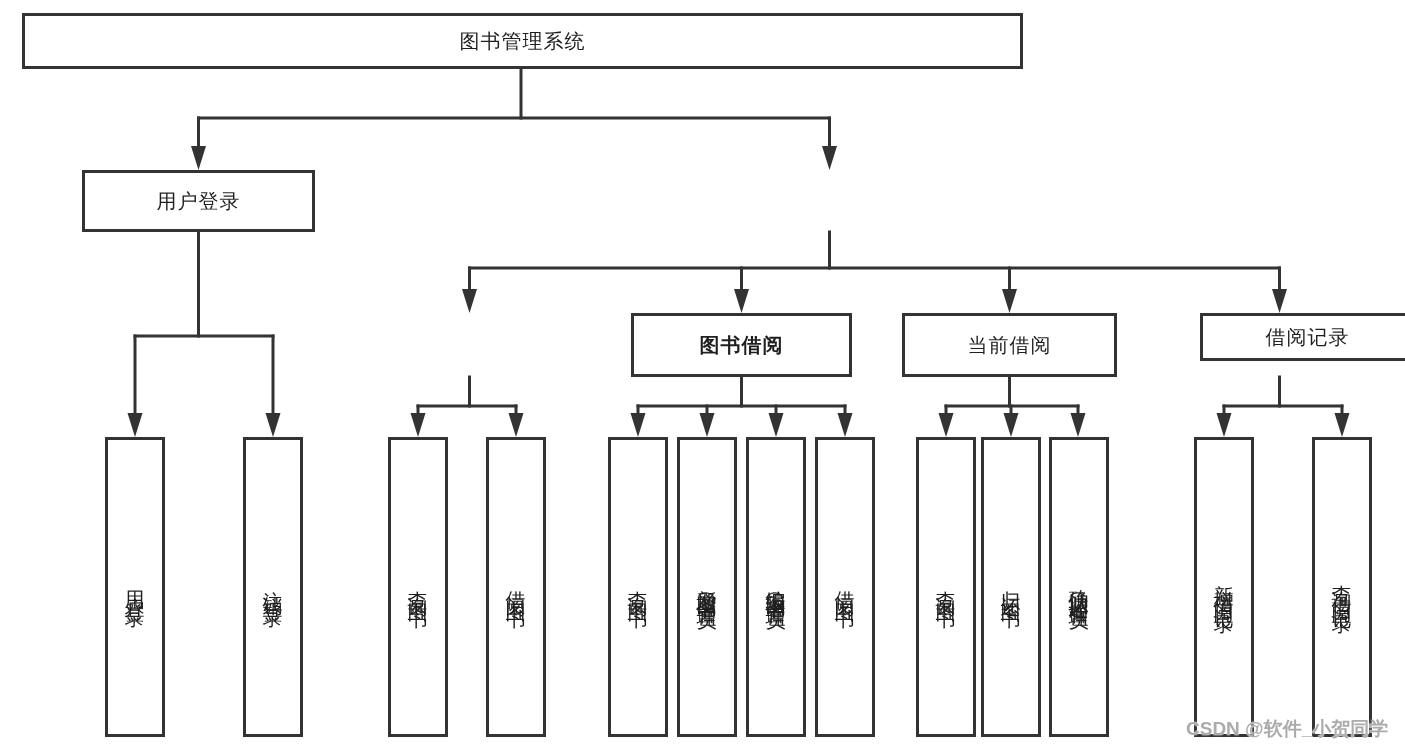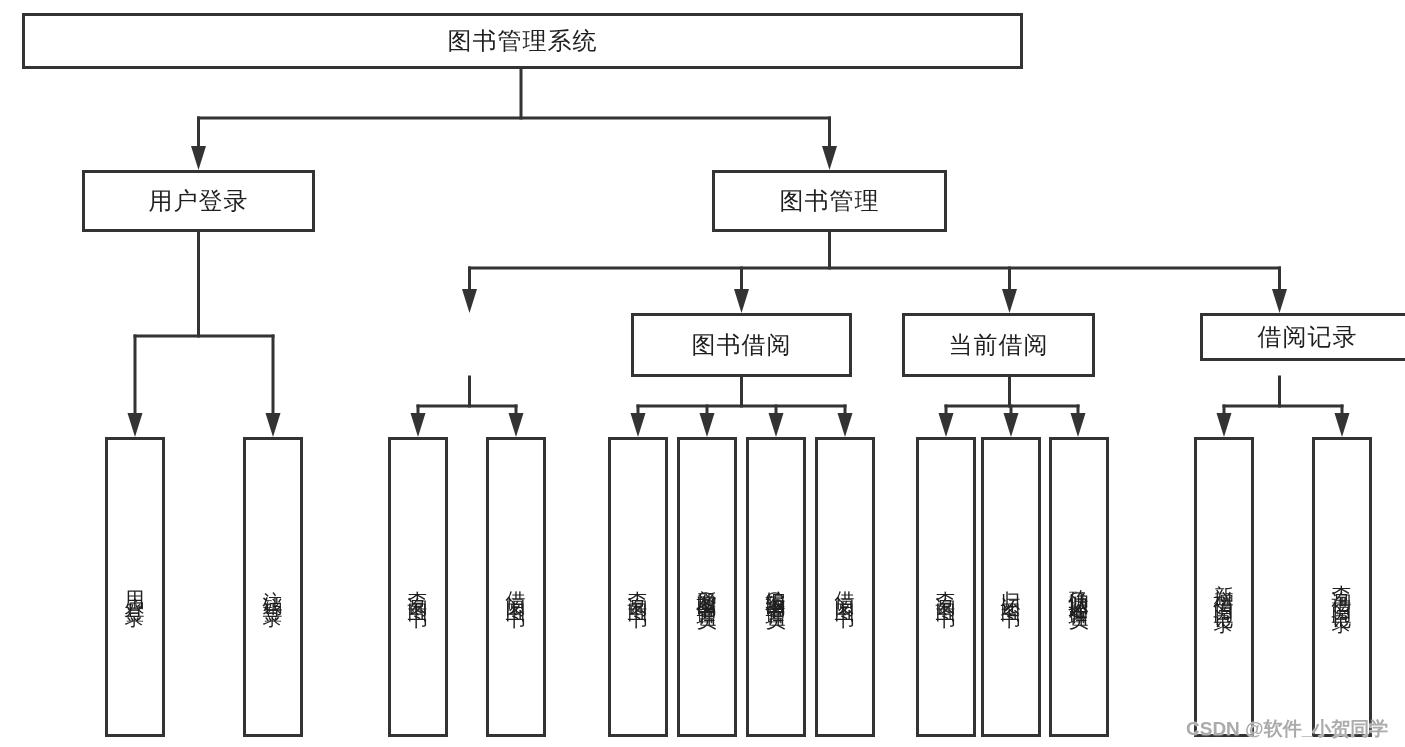--- a/index.html
+++ b/index.html
@@ -20,21 +20,21 @@
     position: absolute;
     box-sizing: border-box;
     border: 3px solid #333333;
     background: #ffffff;
     display: flex;
     align-items: center;
     justify-content: center;
     color: #1f1f1f;
   }
   .h-box span {
-    font-size: 24px;
+    font-size: 20px;
     letter-spacing: 1px;
     white-space: nowrap;
   }
   .v-box span {
     writing-mode: vertical-rl;
     text-orientation: mixed;
     font-size: 20px;
     line-height: 1;
     letter-spacing: 6px;
     white-space: nowrap;
@@ -123,28 +123,25 @@
     </g>
   </svg>
 
   <div class="box h-box" style="left:22px; top:13px; width:1001px; height:56px;">
     <span>图书管理系统</span>
   </div>
 
   <div class="box h-box" style="left:82px; top:170px; width:233px; height:62px;">
     <span>用户登录</span>
   </div>
-  <div class="box h-box" style="left:712px; top:170px; width:235px; height:62px;">
-    <span>图书管理</span>
-  </div>
 
-  <div class="box h-box" style="left:631px; top:313px; width:221px; height:64px;">
+  <div class="box h-box" style="left:631px; top:313px; width:221px; height:64px;font-weight:bold;">
     <span>图书借阅</span>
   </div>
-  <div class="box h-box" style="left:902px; top:313px; width:193px; height:64px;">
+  <div class="box h-box" style="left:902px; top:313px; width:215px; height:64px;">
     <span>当前借阅</span>
   </div>
   <div class="box h-box" style="left:1200px; top:313px; width:215px; height:48px;">
     <span>借阅记录</span>
   </div>
 
   <div class="box v-box" style="left:105px; top:437px; width:60px; height:300px;">
     <span>用户登录</span>
   </div>
   <div class="box v-box" style="left:243px; top:437px; width:60px; height:300px;">

